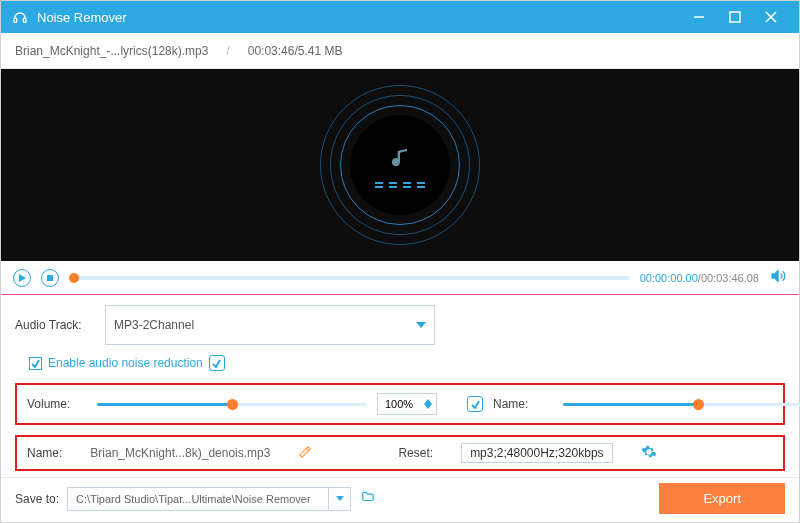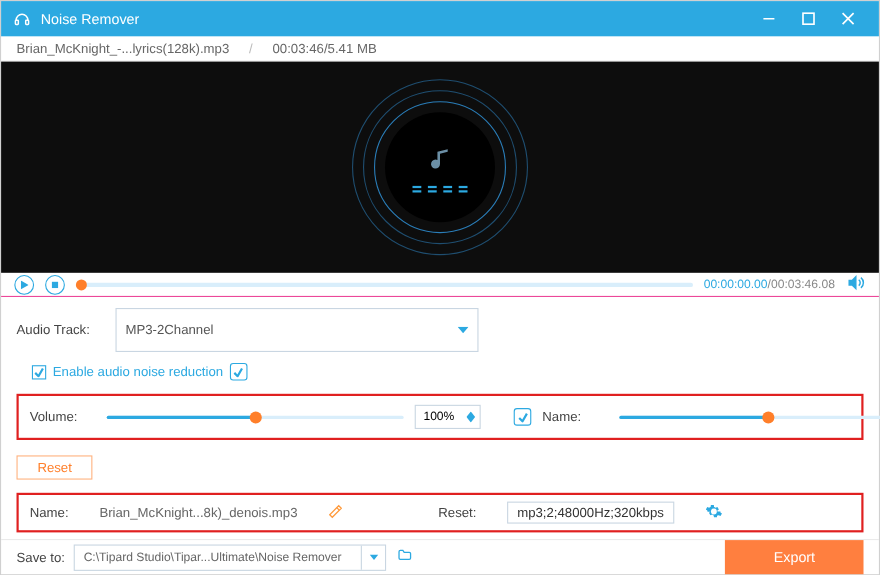--- a/index.html
+++ b/index.html
@@ -246,23 +246,20 @@
         </div>
         <span class="unit">s</span>
         <div class="link-icon">
             <svg width="9" height="9" fill="none" stroke="#2ca9e1" stroke-width="2">
               <polyline points="1,5 4,8 8,1"></polyline>
             </svg>
           </div>
       </div>
     </div>
 
-    <div class="reset-row">
-      <button class="reset-btn">Reset</button>
-    </div>
 
     <div class="redbox2">
       <span class="nlabel">Name:</span>
       <span class="nval">Brian_McKnight...8k)_denois.mp3</span>
       <span class="edit-icon">
         <svg width="14" height="14" viewBox="0 0 24 24" fill="none" stroke="#ff9a3c" stroke-width="2">
             <path d="M3 17l4 4L21 7l-4-4L3 17z"></path>
             <path d="M14 6l4 4"></path>
           </svg>
       </span>

